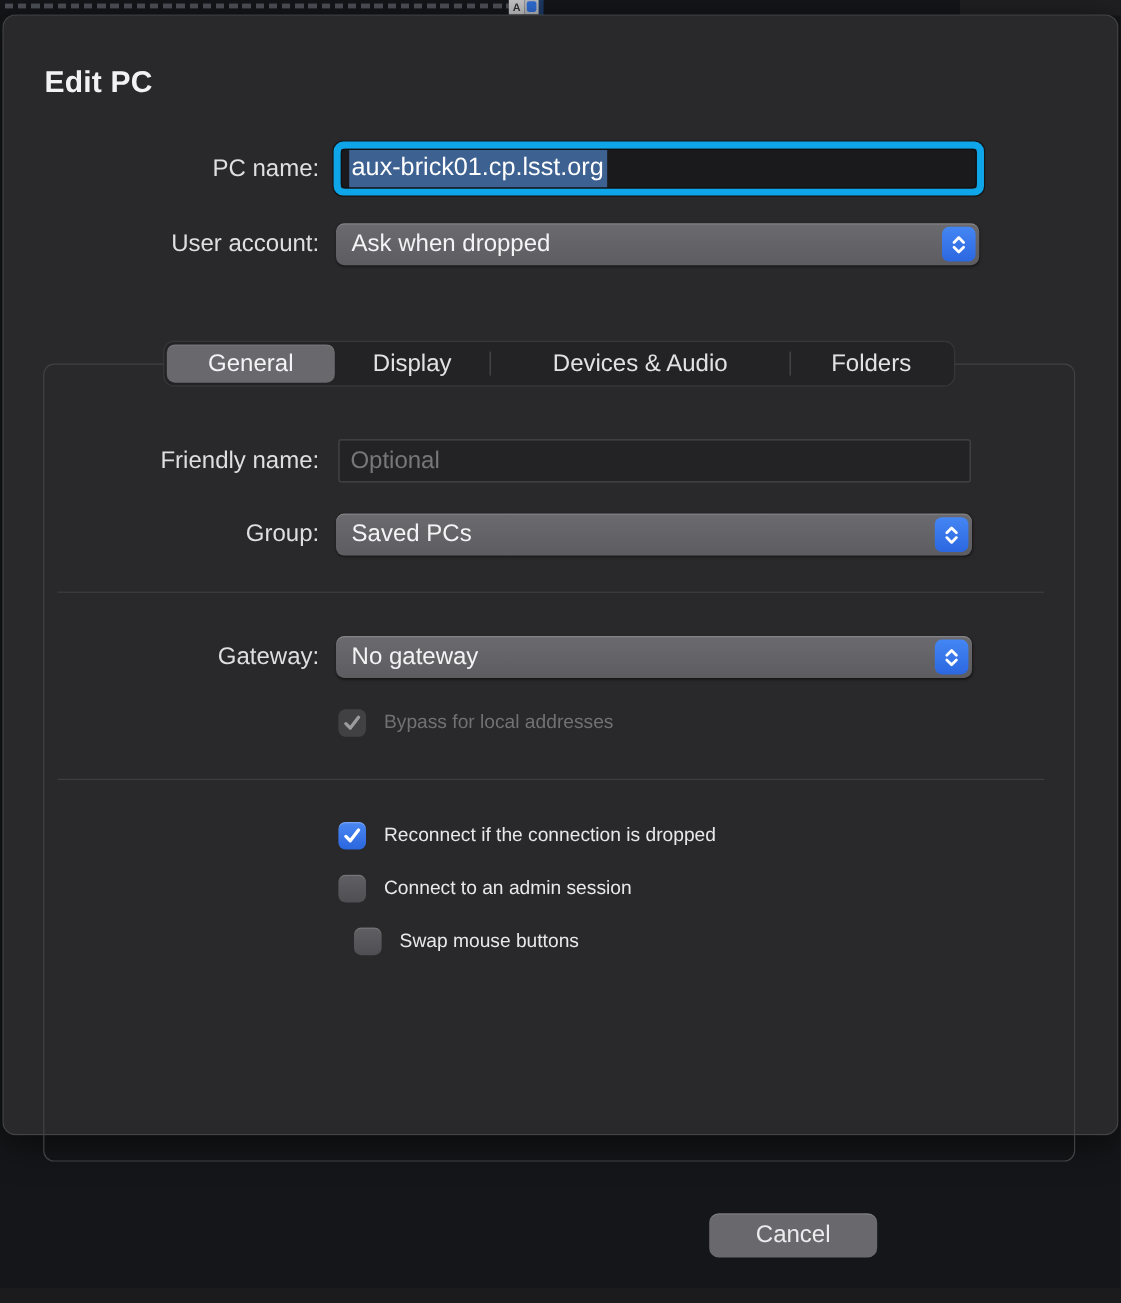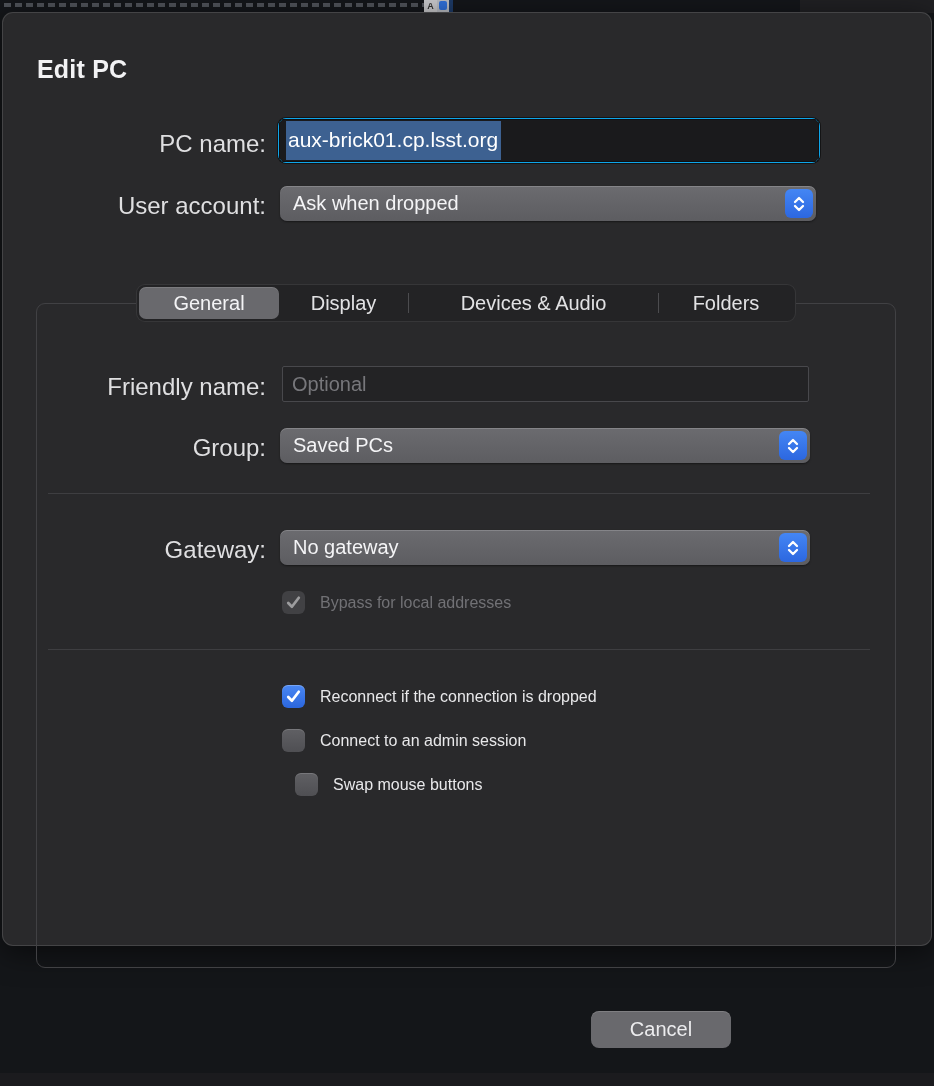--- a/index.html
+++ b/index.html
@@ -28,26 +28,26 @@
   
   .dialog {
     position:absolute; left:2px; top:12px; width:930px; height:934px;
     background:#29292b;
     border:1px solid rgba(255,255,255,0.13);
     border-radius:11px;
     box-shadow:0 6px 30px rgba(0,0,0,0.55);
   }
   .dialog-title { position:absolute; left:34px; top:42px; font-size:25px; font-weight:700; color:#f2f2f4; letter-spacing:.2px; }
 
-  .form-label { position:absolute; left:0; width:263px; text-align:right; font-size:24px; color:#dfdfe1; }
+  .form-label { position:absolute; left:0; width:263px; text-align:right; font-size:20px; color:#dfdfe1; }
 
   
   .focus-ring {
     position:absolute; left:275px; top:105px; width:542px; height:45px;
-    border:1px solid #0ea5e9; border-radius:8px; background:#1a1a1c;
+    border:6px solid #0ea5e9; border-radius:8px; background:#1a1a1c;
     box-shadow:0 0 0 1px rgba(0,0,0,.5);
   }
   .field-inner { position:absolute; left:0; top:0; right:0; bottom:0; border:1px solid #101012; border-radius:4px;
     display:flex; align-items:center; padding-left:6px; overflow:hidden; }
   .sel-text { font-size:21px; color:#ffffff; background:#3d6191; padding:7px 3px 8px 2px; white-space:nowrap; }
 
   
   .popup {
     position:absolute; height:35px; border-radius:7px;
     background:linear-gradient(180deg,#6b6b6f 0%,#5d5d61 100%);

